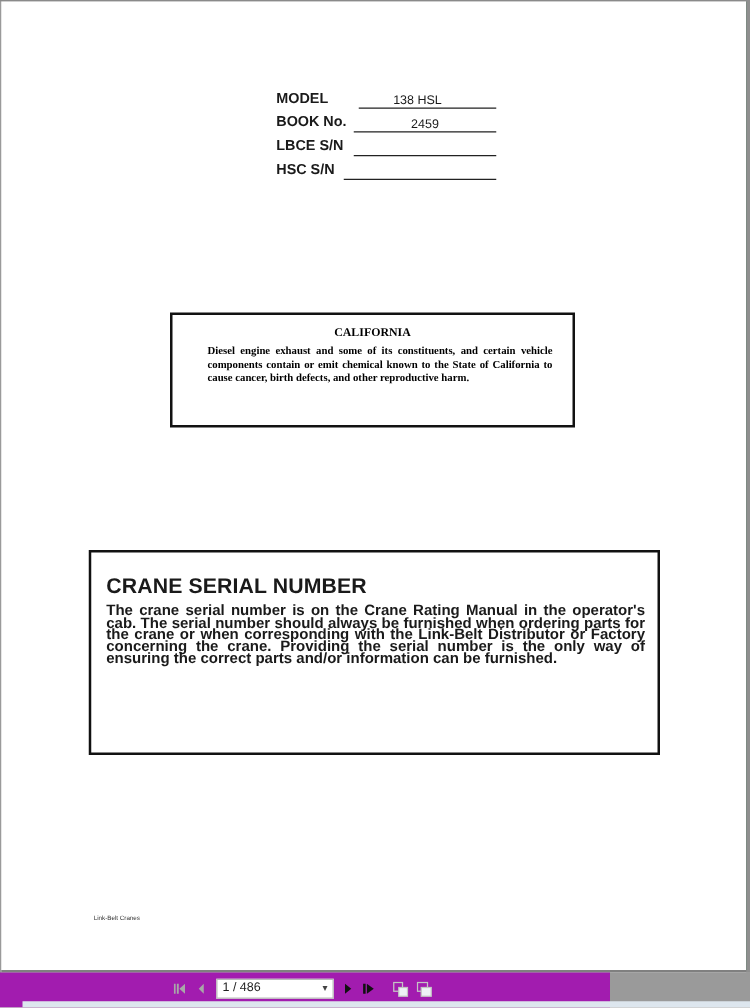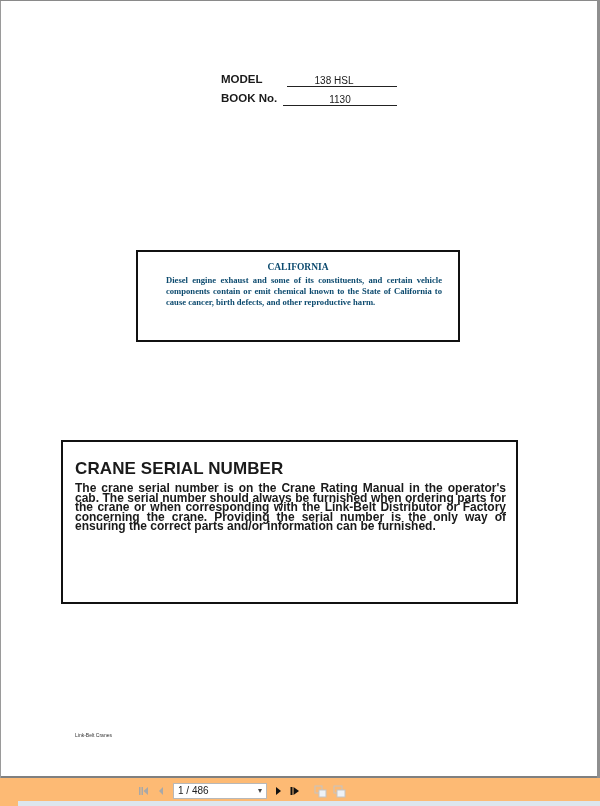--- a/index.html
+++ b/index.html
@@ -7,52 +7,62 @@
   .page { position:absolute; left:1px; top:1px; width:596px; height:775px; background:#fff; border-right:5px solid #14532d; border-bottom:2px solid #808080; }
   .topline { position:absolute; left:0; top:0; width:600px; height:1px; background:#8a8a8a; }
   .rightbar { position:absolute; right:0; top:0; width:3px; height:778px; background:#8f8f8f; }
 
   .id-block { position:absolute; left:220px; top:71px; width:180px; }
   .id-row { position:relative; height:19px; font-weight:bold; font-size:11.5px; color:#1a1a1a; }
   .id-row .lbl { position:absolute; left:0; top:1px; }
   .id-row .line { position:absolute; right:4px; bottom:4px; height:1px; background:#222; }
   .id-row .val { position:absolute; bottom:5px; font-weight:normal; font-size:10px; text-align:center; }
 
-  .prop-box { position:absolute; left:135px; top:249px; width:324px; height:92px; border:2px solid #111; box-sizing:border-box; font-family:"Liberation Serif", serif; color:#0c4a6e; }
+  .prop-box { position:absolute; left:135px; top:249px; width:324px; height:92px; border:2px solid #111; box-sizing:border-box; font-family:"Liberation Serif", serif; color:#000000; }
   .prop-box .state { text-align:center; font-weight:bold; font-size:9.5px; margin-top:10px; }
   .prop-box .title { text-align:center; font-weight:bold; font-size:12.5px; margin-top:3px; }
   .prop-box .body { font-weight:bold; font-size:8.6px; line-height:11px; margin:3px 16px 0 28px; text-align:justify; }
 
-  .serial-box { position:absolute; left:60px; top:439px; width:457px; height:164px; border:2px solid #111; box-sizing:border-box; color:#1a1a1a; }
+  .serial-box { position:absolute; left:70px; top:439px; width:457px; height:164px; border:2px solid #111; box-sizing:border-box; color:#1a1a1a; }
   .serial-box .heading { font-weight:bold; font-size:17px; margin:17px 0 0 12px; letter-spacing:0.1px; }
   .serial-box p { font-weight:bold; font-size:12px; line-height:9.5px; margin:5px 10px 0 12px; text-align:justify; }
   .serial-box p.second { margin-top:9px; }
 
   .footer-text { position:absolute; left:74px; top:731px; font-size:5px; color:#333; }
 
-  .toolbar { position:absolute; left:0; top:778px; width:600px; height:28px; background:#fdba74; }
+  .toolbar { position:absolute; left:0; top:778px; width:488px; height:28px; background:#a21caf; }
   .toolbar .bottom-strip { position:absolute; left:18px; bottom:0; width:582px; height:5px; background:#dde6ee; }
   .tb-btn { position:absolute; top:6px; height:14px; display:flex; align-items:center; justify-content:center; font-size:11px; }
   .page-input { position:absolute; left:173px; top:5px; width:94px; height:16px; background:#fff; border:1px solid #b8b8b8; box-sizing:border-box; font-size:10px; color:#222; padding-left:4px; line-height:14px; }
   .page-input .dd { position:absolute; right:4px; top:0; font-size:8px; color:#444; }
 </style>
 </head>
 <body>
 
 <div class="page">
   <div class="id-block">
     <div class="id-row">
       <span class="lbl">MODEL</span>
       <span class="line" style="left:66px"></span>
       <span class="val" style="left:66px;right:20px">138 HSL</span>
     </div>
     <div class="id-row">
       <span class="lbl">BOOK No.</span>
       <span class="line" style="left:62px"></span>
-      <span class="val" style="left:62px;right:4px">1130</span>
+      <span class="val" style="left:62px;right:4px">2459</span>
+    </div>
+    <div class="id-row">
+      <span class="lbl">LBCE S/N</span>
+      <span class="line" style="left:62px"></span>
+      <span class="val" style="left:62px;right:4px"></span>
+    </div>
+    <div class="id-row">
+      <span class="lbl">HSC S/N</span>
+      <span class="line" style="left:54px"></span>
+      <span class="val" style="left:54px;right:4px"></span>
     </div>
   </div>
 
   <div class="prop-box">
     <div class="state">CALIFORNIA</div>
     <div class="body">Diesel engine exhaust and some of its constituents, and certain vehicle components contain or emit chemical known to the State of California to cause cancer, birth defects, and other reproductive harm.</div>
   </div>
 
   <div class="serial-box">
     <div class="heading">CRANE SERIAL NUMBER</div>

